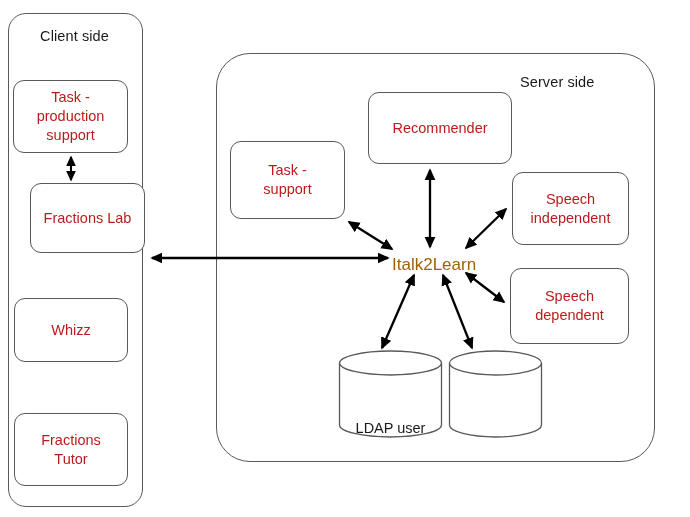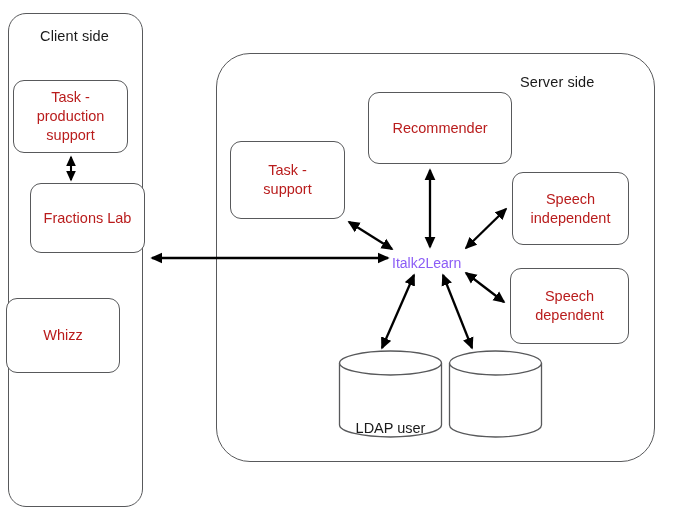--- a/index.html
+++ b/index.html
@@ -49,22 +49,22 @@
     text-align: center;
     font-size: 14.5px;
     line-height: 1.30;
     color: #b91c1c;
     box-sizing: border-box;
     padding: 2px 6px;
   }
   .rbox span { display: block; }
   .hub-label {
     position: absolute;
-    font-size: 14px;
-    color: #8b5cf6;
+    font-size: 17px;
+    color: #a16207;
     white-space: nowrap;
     text-align: center;
   }
   .cyl {
     position: absolute;
   }
   .cyl svg {
     position: absolute;
     left: 0;
     top: 0;
@@ -95,26 +95,32 @@
       <span>support</span>
     </div>
   </div>
 
   <div class="rbox" style="left:0; top:183px; width:115px; height:70px;margin-left:30px;">
     <div>
       <span>Fractions Lab</span>
     </div>
   </div>
 
-  <div class="rbox" style="left:6px; top:298px; width:114px; height:75px;">
+  <div class="rbox" style="left:14px; top:298px; width:114px; height:64px;">
     <div>
       <span>Whizz</span>
     </div>
   </div>
 
+  <div class="rbox" style="left:14px; top:413px; width:114px; height:73px;">
+    <div>
+      <span>Fractions</span>
+      <span>Tutor</span>
+    </div>
+  </div>
 
   <div class="panel" style="left:216px; top:53px; width:437px; height:407px; border-radius:34px;"></div>
   <div class="panel-label" style="left:520px; top:74px;">Server side</div>
 
   <div class="rbox" style="left:230px; top:141px; width:115px; height:78px;">
     <div>
       <span>Task -</span>
       <span>support</span>
     </div>
   </div>

